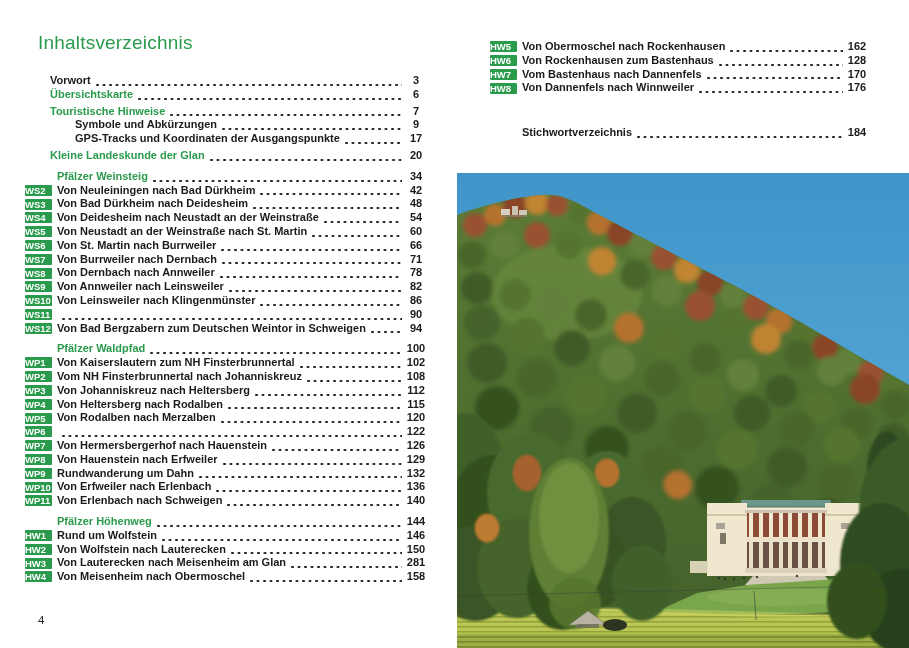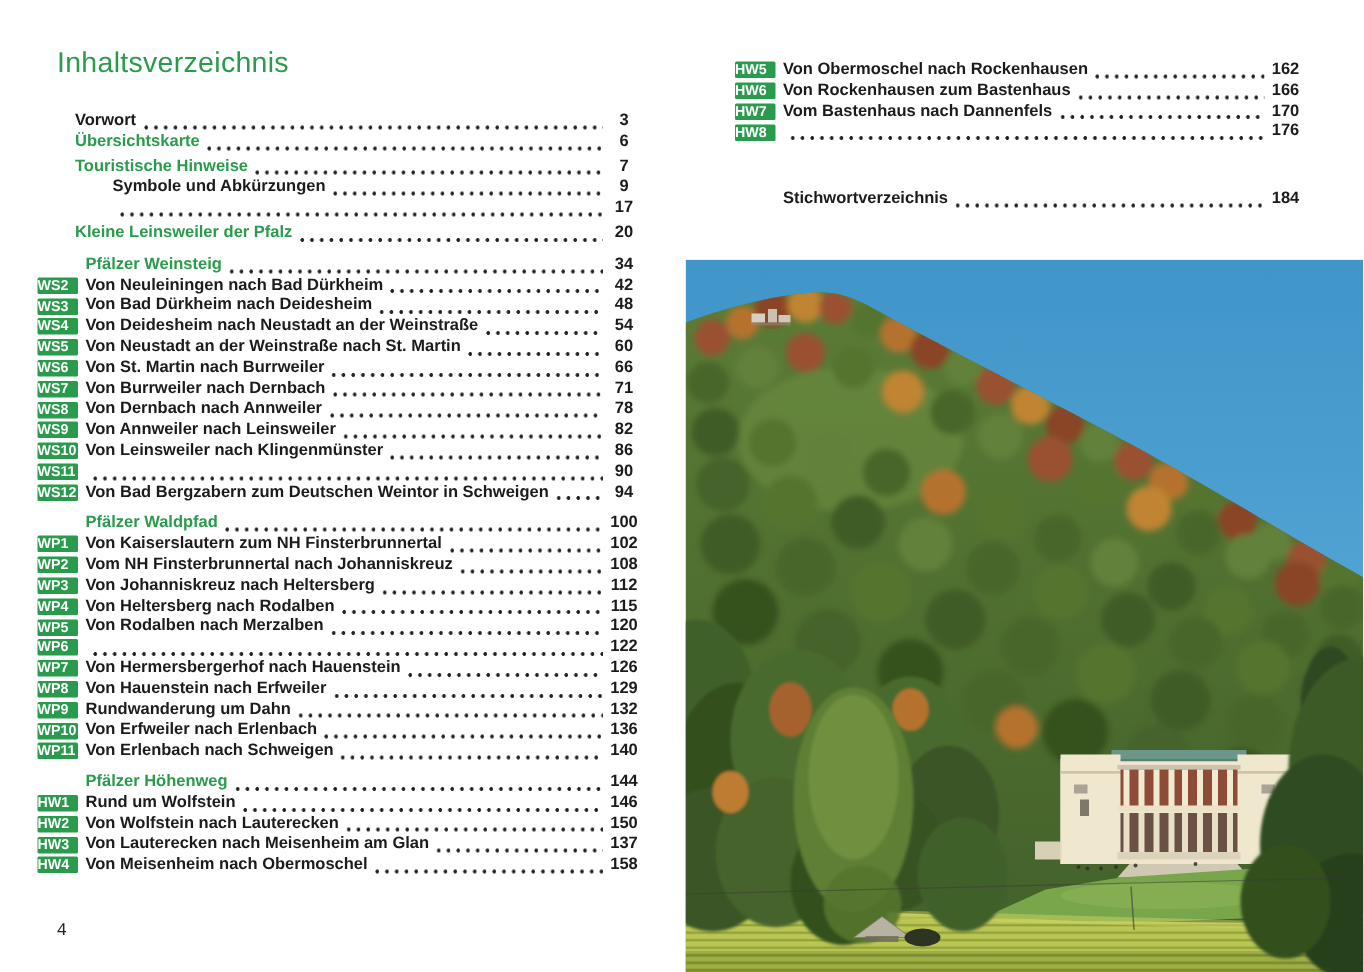--- a/index.html
+++ b/index.html
@@ -53,26 +53,27 @@
     <span class="pagenum">7</span>
   </div>
     <div class="row sub">
 
     <span class="label">Symbole und Abkürzungen</span>
     <span class="leader"></span>
     <span class="pagenum">9</span>
   </div>
     <div class="row sub">
 
+    <span class="label">GPS-Tracks und Koordinaten der Ausgangspunkte</span>
     <span class="leader"></span>
     <span class="pagenum">17</span>
   </div>
     <div class="row section g1">
 
-    <span class="label">Kleine Leinsweiler der Pfalz</span>
+    <span class="label">Kleine Landeskunde der Glan</span>
     <span class="leader"></span>
     <span class="pagenum">20</span>
   </div>
     <div class="row head g2">
 
     <span class="label">Pfälzer Weinsteig</span>
     <span class="leader"></span>
     <span class="pagenum">34</span>
   </div>
     <div class="row route">
@@ -226,50 +227,51 @@
     <div class="row route">
     <span class="badge">HW2</span>
     <span class="label">Von Wolfstein nach Lauterecken</span>
     <span class="leader"></span>
     <span class="pagenum">150</span>
   </div>
     <div class="row route">
     <span class="badge">HW3</span>
     <span class="label">Von Lauterecken nach Meisenheim am Glan</span>
     <span class="leader"></span>
-    <span class="pagenum">137</span>
+    <span class="pagenum">281</span>
   </div>
     <div class="row route">
     <span class="badge">HW4</span>
     <span class="label">Von Meisenheim nach Obermoschel</span>
     <span class="leader"></span>
     <span class="pagenum">158</span>
   </div>
   </div>
 <div id="toc-right">
     <div class="row route">
     <span class="badge">HW5</span>
     <span class="label">Von Obermoschel nach Rockenhausen</span>
     <span class="leader"></span>
     <span class="pagenum">162</span>
   </div>
     <div class="row route">
     <span class="badge">HW6</span>
     <span class="label">Von Rockenhausen zum Bastenhaus</span>
     <span class="leader"></span>
-    <span class="pagenum">166</span>
+    <span class="pagenum">128</span>
   </div>
     <div class="row route">
     <span class="badge">HW7</span>
     <span class="label">Vom Bastenhaus nach Dannenfels</span>
     <span class="leader"></span>
     <span class="pagenum">170</span>
   </div>
     <div class="row route">
     <span class="badge">HW8</span>
+    <span class="label">Von Dannenfels nach Winnweiler</span>
     <span class="leader"></span>
     <span class="pagenum">176</span>
   </div>
     <div class="row index g4">
 
     <span class="label">Stichwortverzeichnis</span>
     <span class="leader"></span>
     <span class="pagenum">184</span>
   </div>
   </div>

